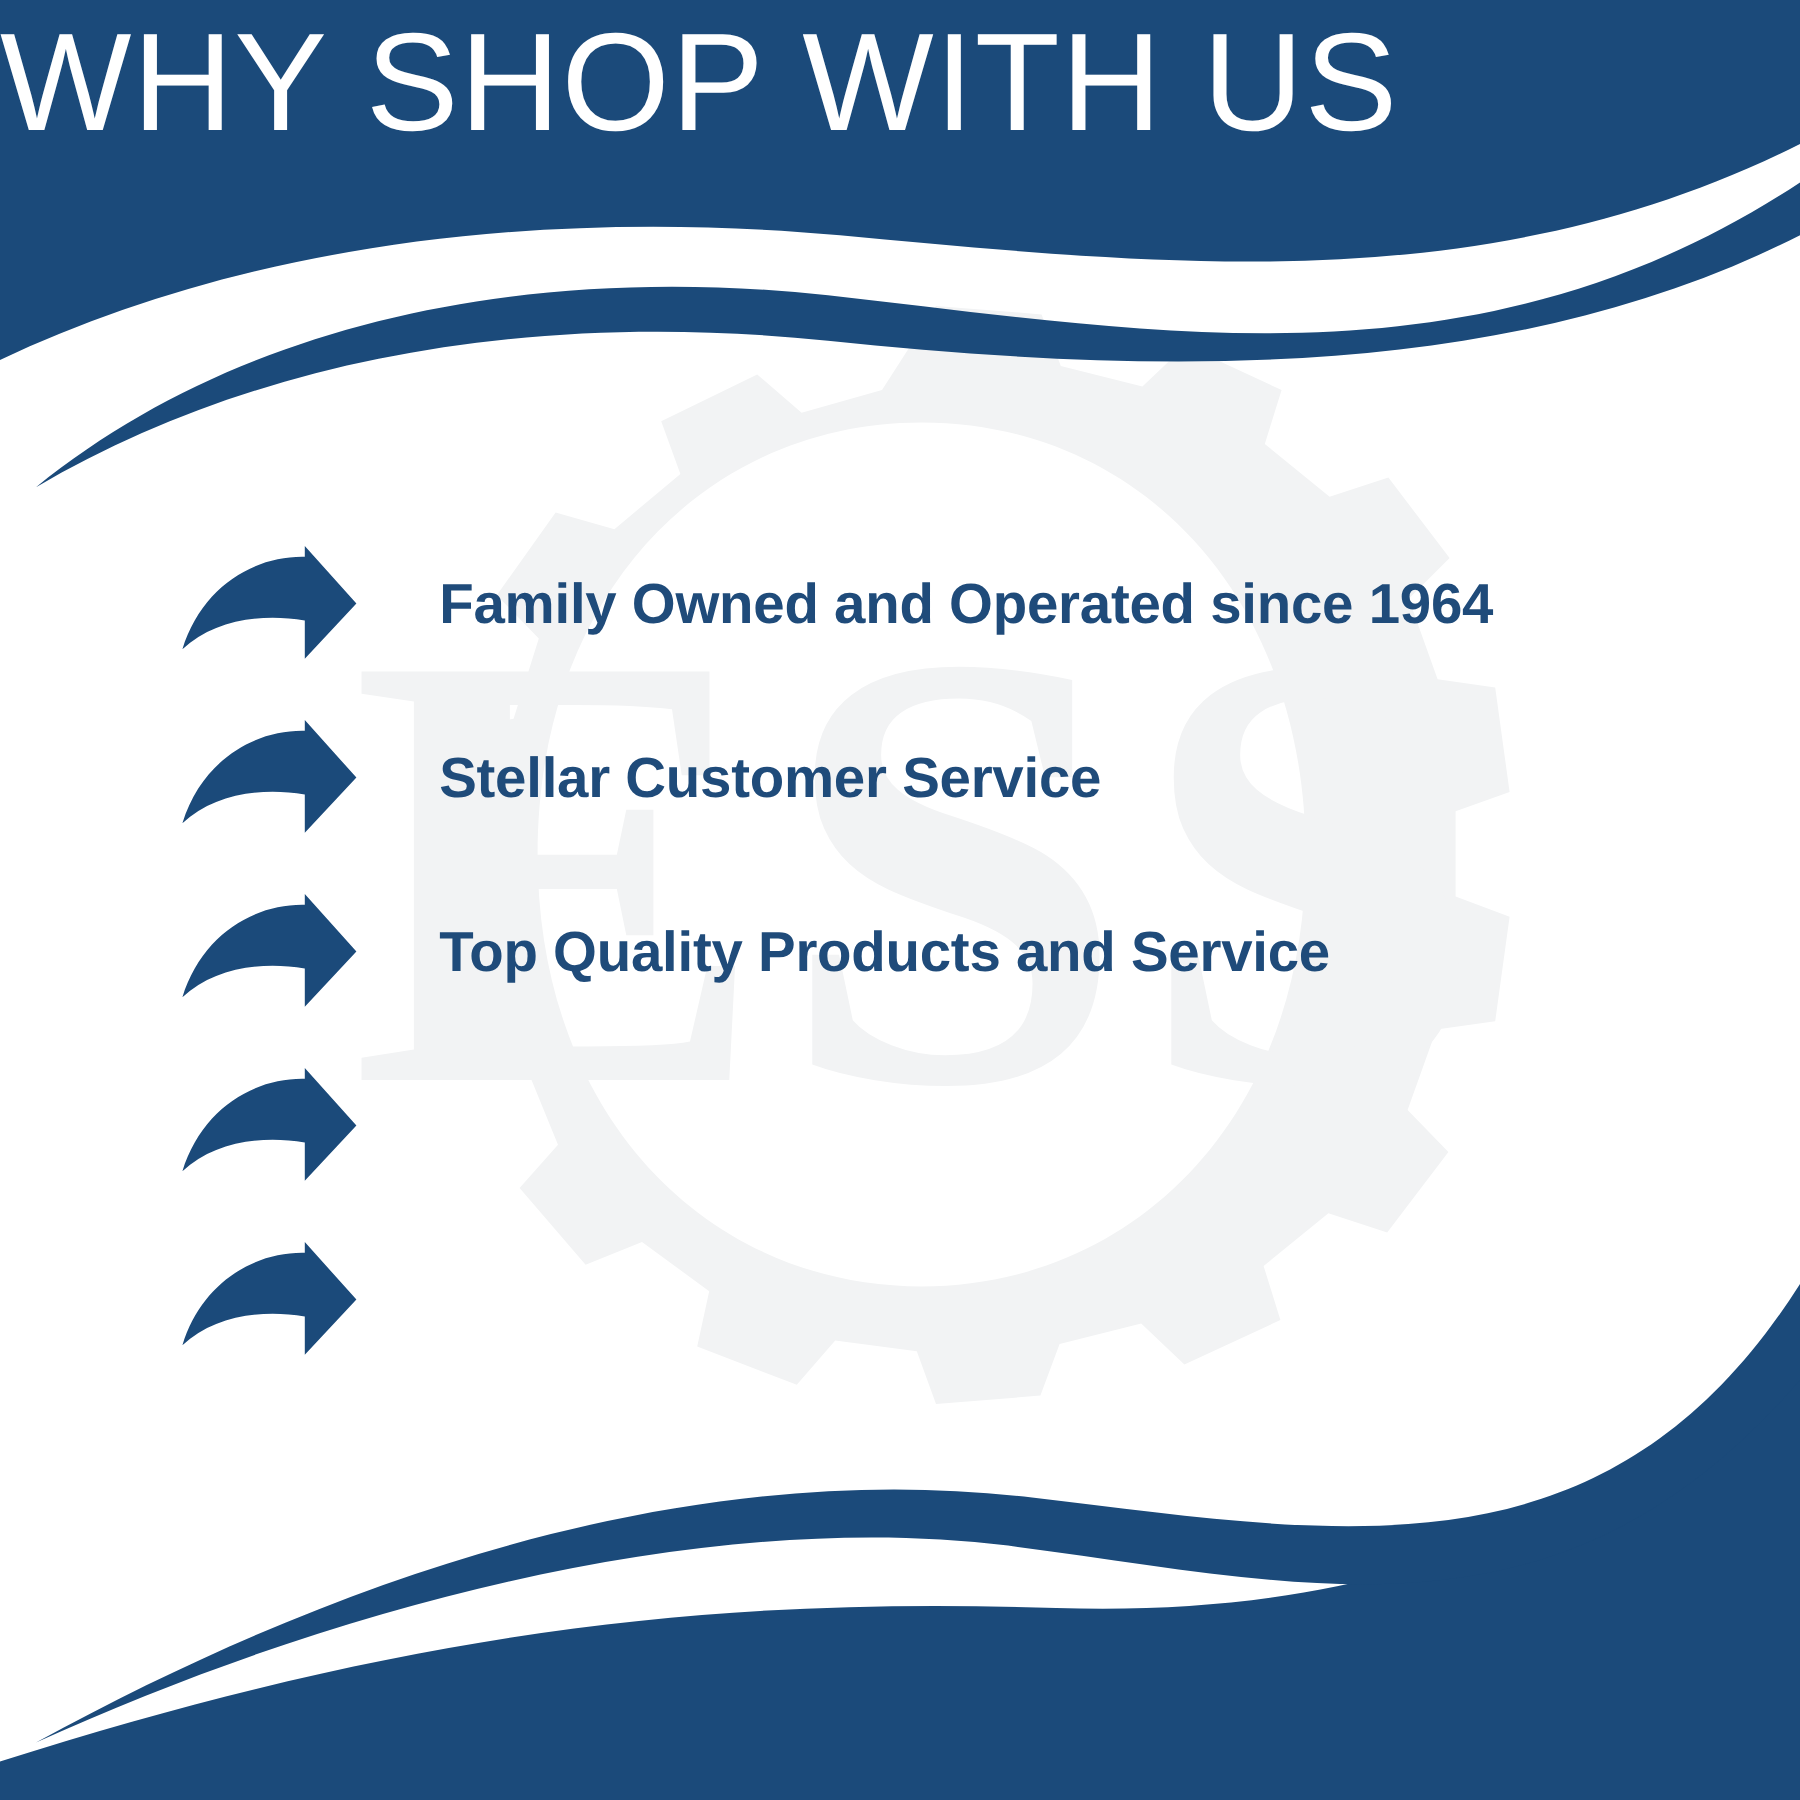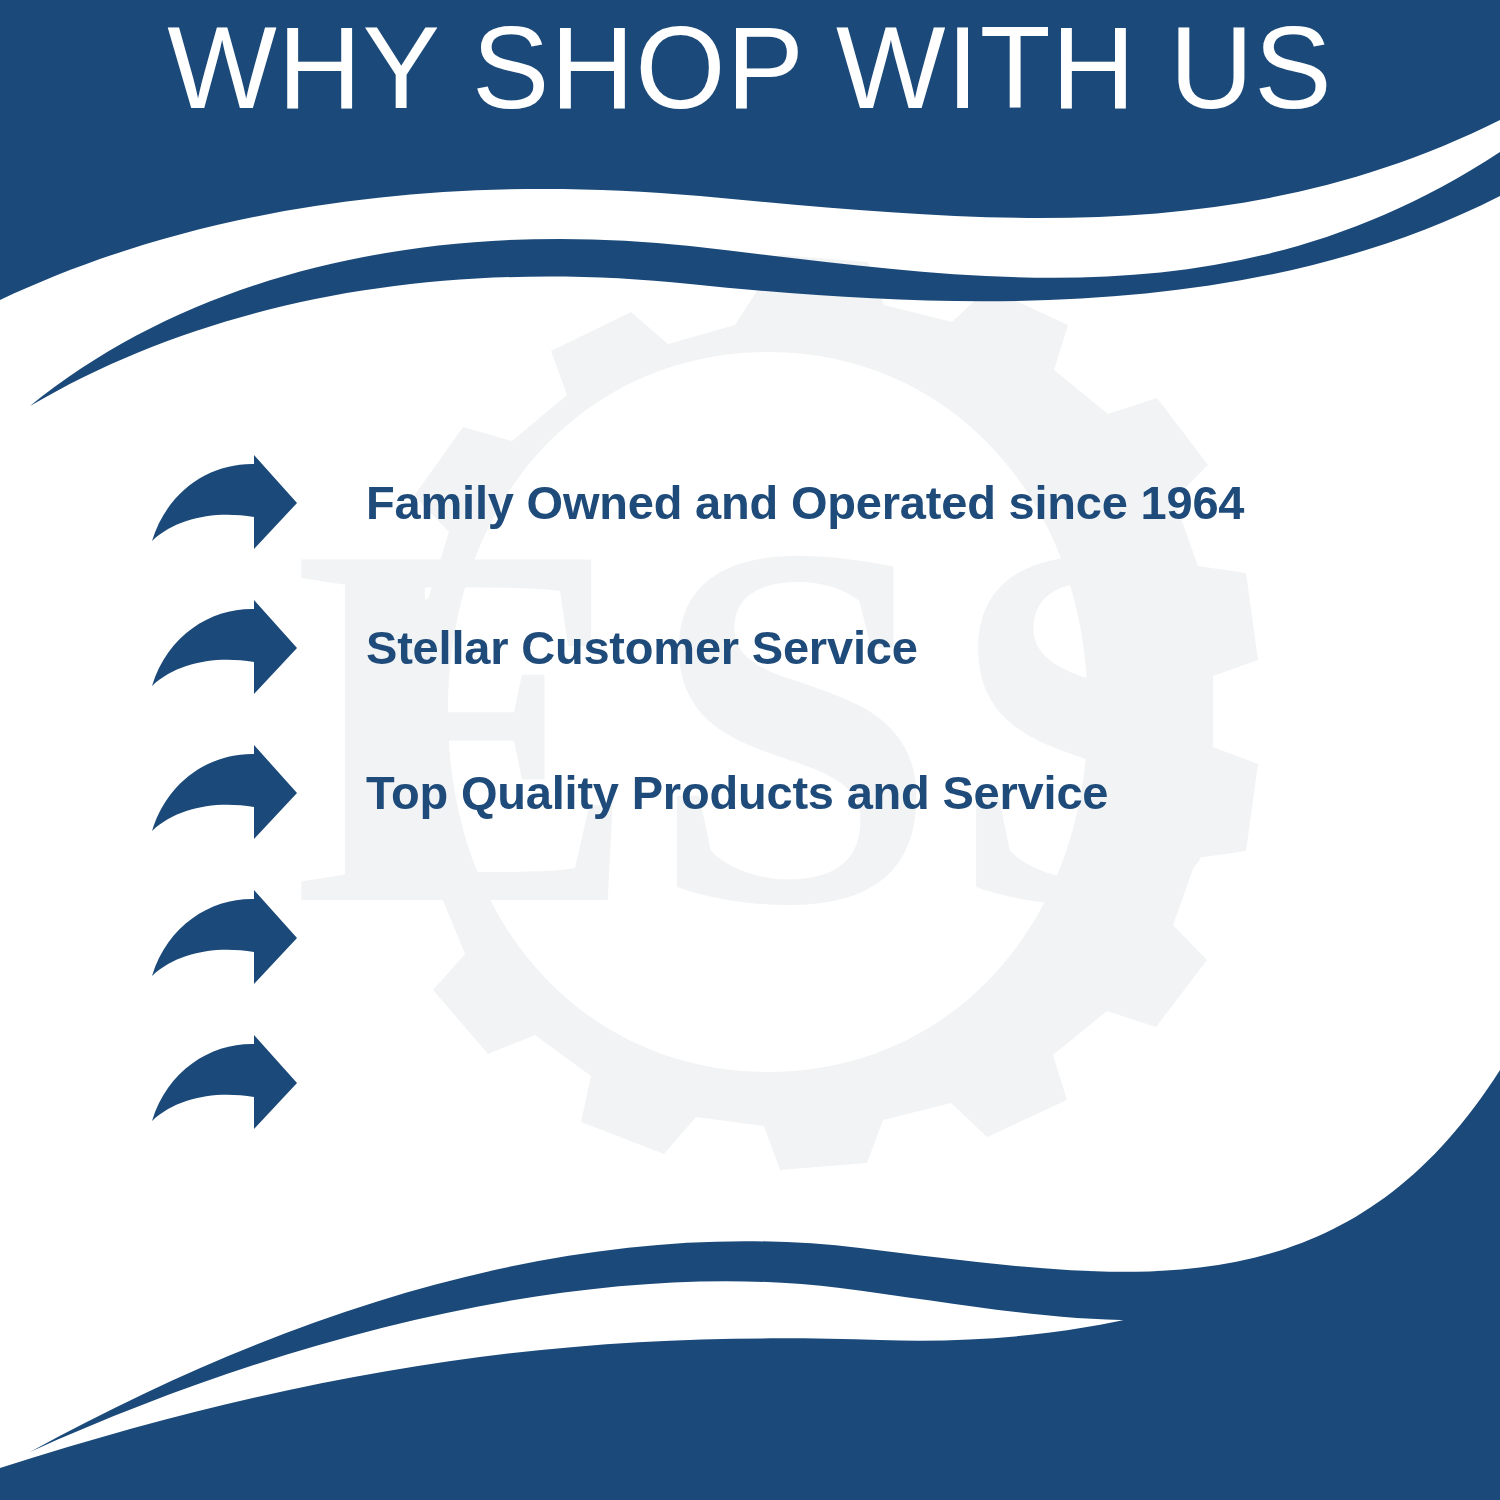--- a/index.html
+++ b/index.html
@@ -35,21 +35,21 @@
     height: 1500px;
     pointer-events: none;
   }
 
   
   .header-title {
     position: absolute;
     top: 8px;
     left: 0;
     width: 1500px;
-    text-align: center;
+    text-align: left;
     color: #ffffff;
     font-family: "Liberation Sans", sans-serif;
     font-weight: 400;
     font-size: 116px;
     letter-spacing: 1px;
     line-height: 1.05;
     white-space: nowrap;
     z-index: 5;
   }
 

